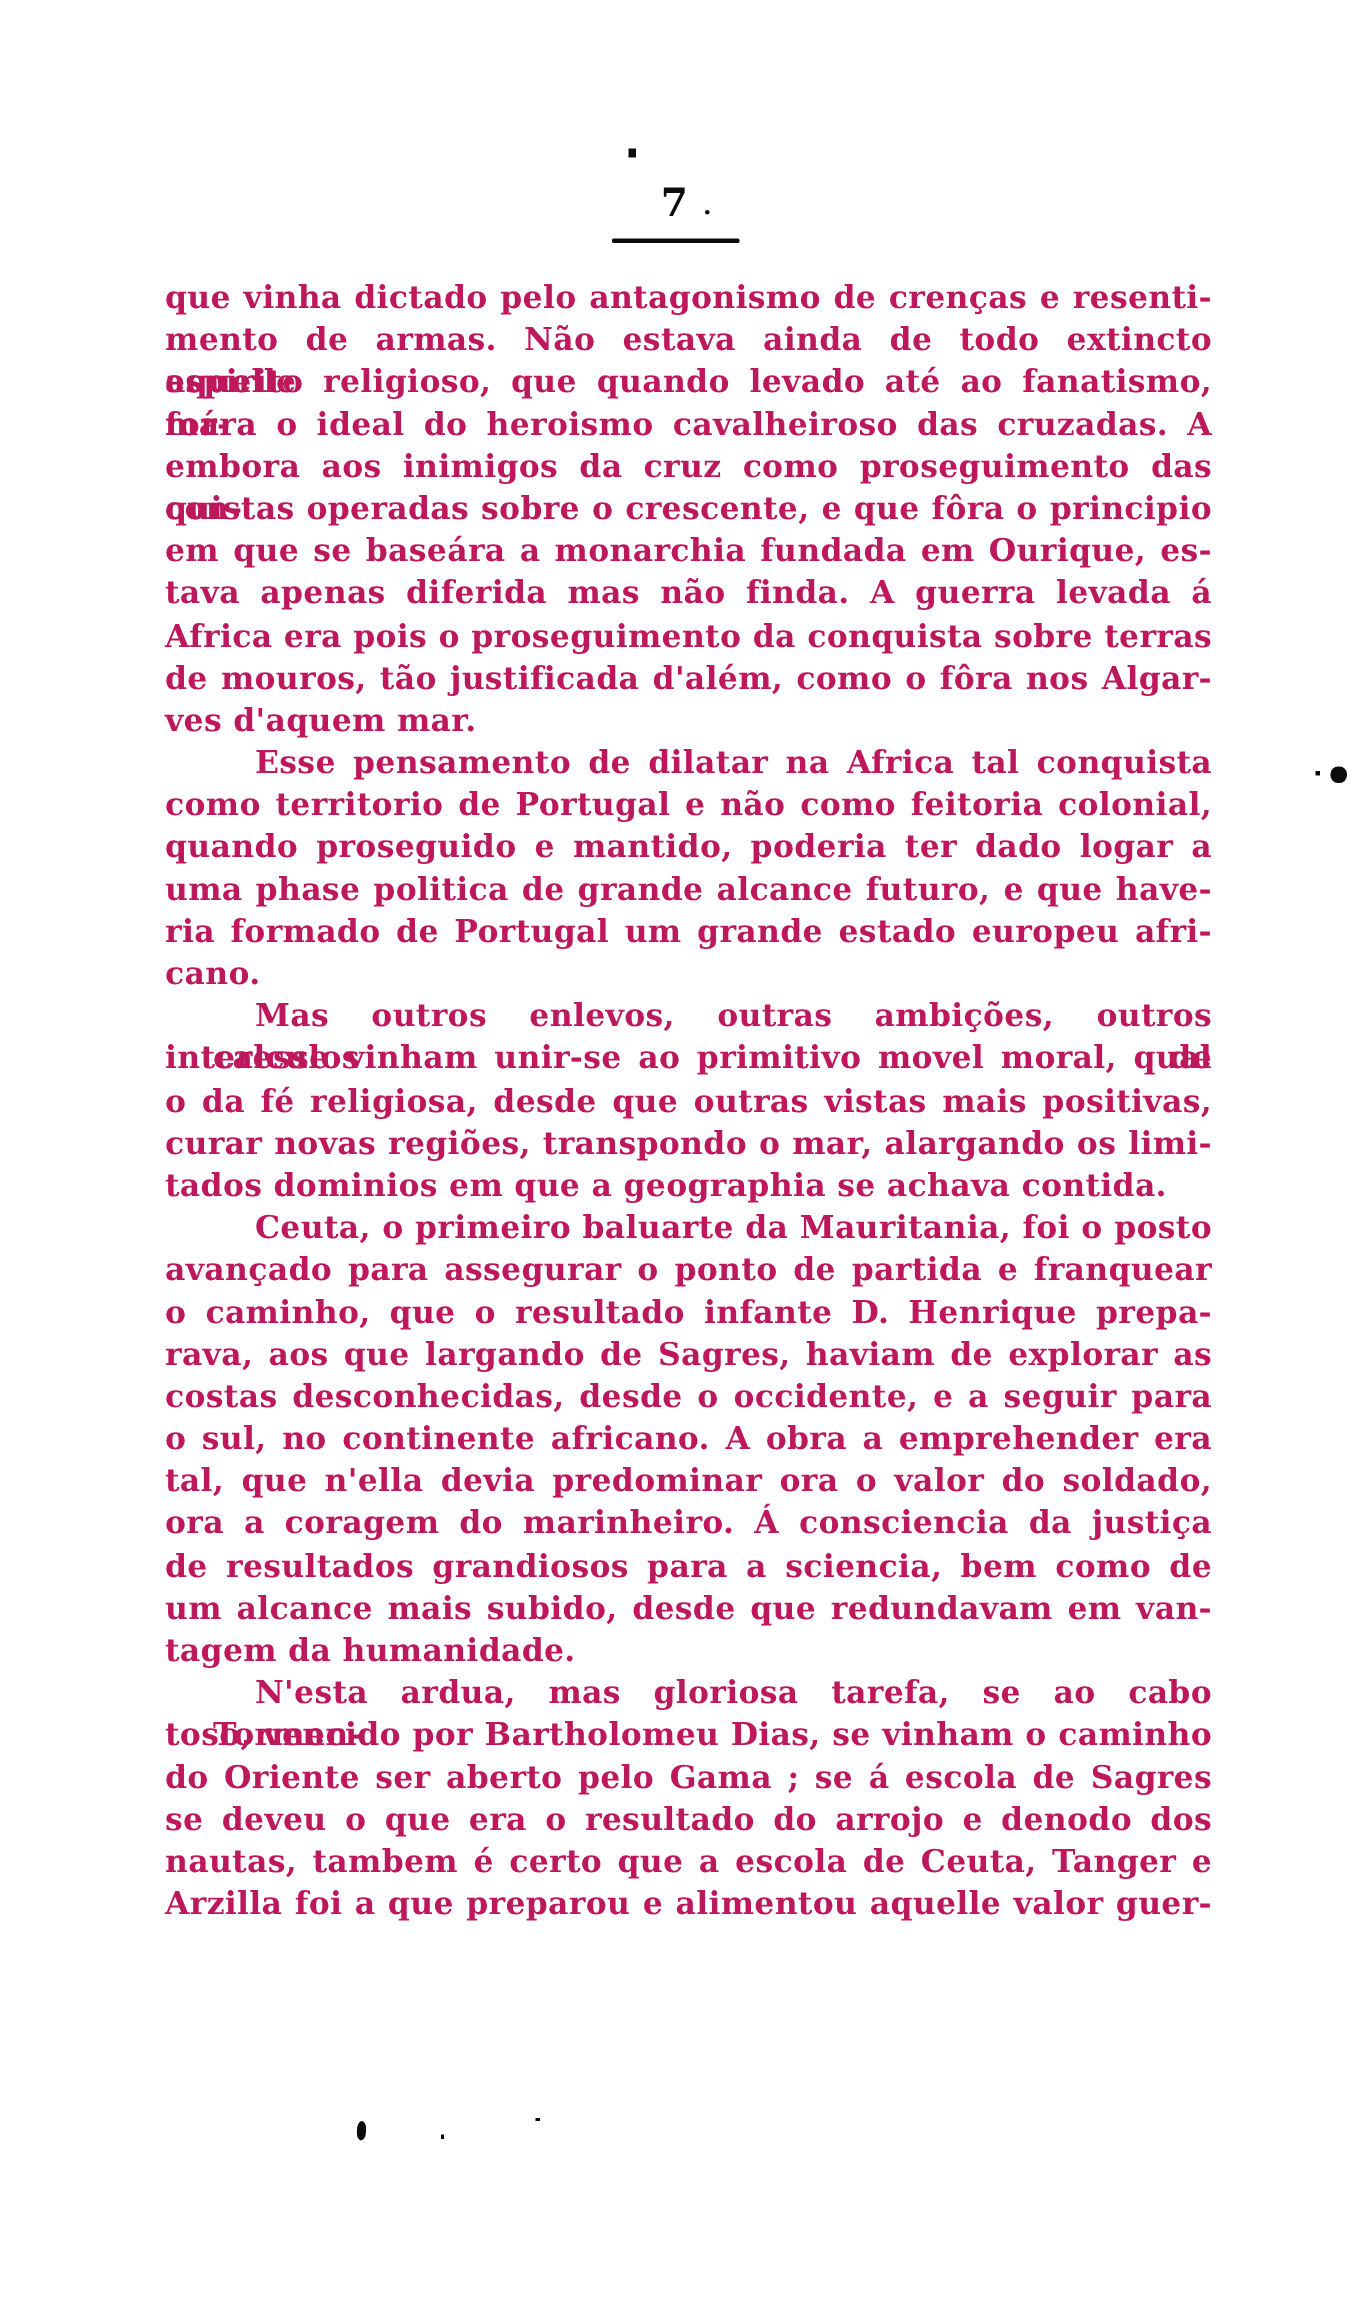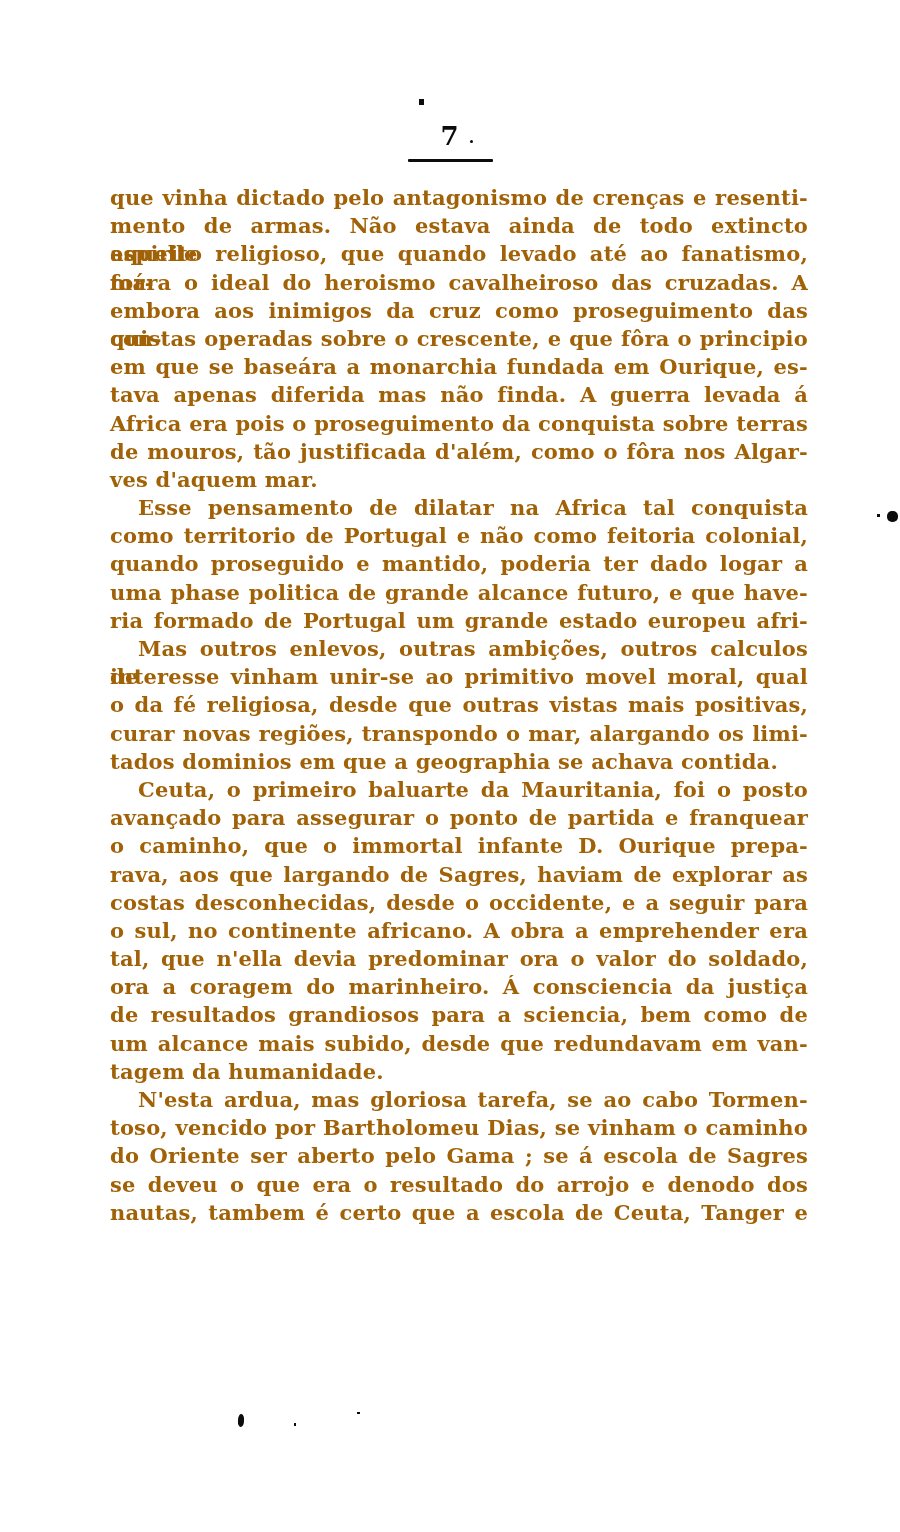--- a/index.html
+++ b/index.html
@@ -38,40 +38,41 @@
     width: 85px;
     height: 3px;
     background: #0c0c0c;
     border-radius: 1px;
   }
   .text-block {
     position: absolute;
     left: 110px;
     top: 184px;
     width: 698px;
-    color: #a16207;
+    color: #be185d;
     font-size: 21px;
     font-weight: 700;
     line-height: 28.2px;
     letter-spacing: 0.2px;
   }
   .paragraph {
     margin: 0;
   }
   .line {
     height: 28.2px;
     text-align: justify;
     text-align-last: justify;
     overflow: visible;
   }
   .line--last {
     text-align-last: left;
   }
   .line--indent {
     text-indent: 28px;
+    margin-left: 32px;
   }
   .ink-speck {
     position: absolute;
     background: #0c0c0c;
   }
 </style>
 </head>
 <body>
 
 <div class="page">
@@ -94,47 +95,49 @@
         <div class="line">Africa era pois o proseguimento da conquista sobre terras</div>
         <div class="line">de mouros, tão justificada d'além, como o fôra nos Algar-</div>
         <div class="line line--last">ves d'aquem mar.</div>
       </div>
       <div class="paragraph">
         <div class="line line--indent">Esse pensamento de dilatar na Africa tal conquista</div>
         <div class="line">como territorio de Portugal e não como feitoria colonial,</div>
         <div class="line">quando proseguido e mantido, poderia ter dado logar a</div>
         <div class="line">uma phase politica de grande alcance futuro, e que have-</div>
         <div class="line">ria formado de Portugal um grande estado europeu afri-</div>
+        <div class="line line--last">cano.</div>
       </div>
       <div class="paragraph">
         <div class="line line--indent">Mas outros enlevos, outras ambições, outros calculos de</div>
         <div class="line">interesse vinham unir-se ao primitivo movel moral, qual</div>
         <div class="line">o da fé religiosa, desde que outras vistas mais positivas,</div>
         <div class="line">curar novas regiões, transpondo o mar, alargando os limi-</div>
         <div class="line line--last">tados dominios em que a geographia se achava contida.</div>
       </div>
       <div class="paragraph">
         <div class="line line--indent">Ceuta, o primeiro baluarte da Mauritania, foi o posto</div>
         <div class="line">avançado para assegurar o ponto de partida e franquear</div>
-        <div class="line">o caminho, que o immortal infante D. Ourique prepa-</div>
+        <div class="line">o caminho, que o resultado infante D. Henrique prepa-</div>
         <div class="line">rava, aos que largando de Sagres, haviam de explorar as</div>
         <div class="line">costas desconhecidas, desde o occidente, e a seguir para</div>
         <div class="line">o sul, no continente africano. A obra a emprehender era</div>
         <div class="line">tal, que n'ella devia predominar ora o valor do soldado,</div>
         <div class="line">ora a coragem do marinheiro. Á consciencia da justiça</div>
         <div class="line">de resultados grandiosos para a sciencia, bem como de</div>
         <div class="line">um alcance mais subido, desde que redundavam em van-</div>
         <div class="line line--last">tagem da humanidade.</div>
       </div>
       <div class="paragraph">
         <div class="line line--indent">N'esta ardua, mas gloriosa tarefa, se ao cabo Tormen-</div>
         <div class="line">toso, vencido por Bartholomeu Dias, se vinham o caminho</div>
         <div class="line">do Oriente ser aberto pelo Gama ; se á escola de Sagres</div>
         <div class="line">se deveu o que era o resultado do arrojo e denodo dos</div>
         <div class="line">nautas, tambem é certo que a escola de Ceuta, Tanger e</div>
+        <div class="line">Arzilla foi a que preparou e alimentou aquelle valor guer-</div>
       </div>
     </div>
 
   <div class="ink-speck" style="left:419px; top:99px;  width:5px;  height:6px;"></div>
   <div class="ink-speck" style="left:470px; top:140px; width:3px;  height:3px; border-radius:50%;"></div>
   <div class="ink-speck" style="left:877px; top:514px; width:3px;  height:3px;"></div>
   <div class="ink-speck" style="left:887px; top:511px; width:11px; height:11px; border-radius:45%;"></div>
   <div class="ink-speck" style="left:238px; top:1414px; width:6px; height:13px; border-radius:50% / 40%; transform:rotate(3deg);"></div>
   <div class="ink-speck" style="left:294px; top:1423px; width:2px; height:3px;"></div>
   <div class="ink-speck" style="left:357px; top:1412px; width:3px; height:2px;"></div>

